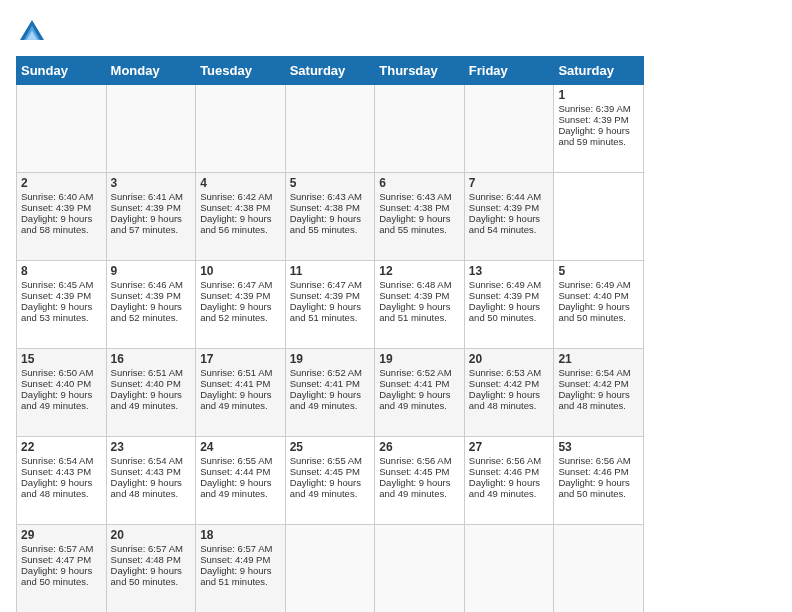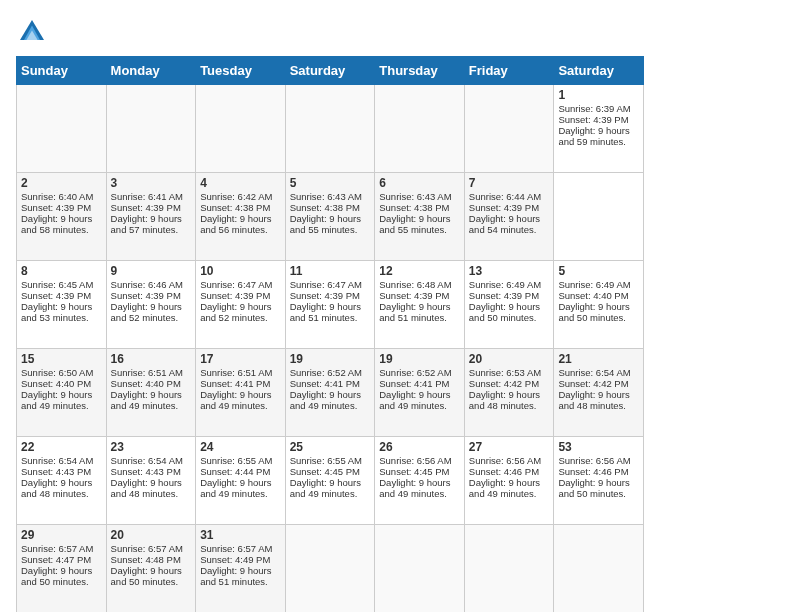--- a/index.html
+++ b/index.html
@@ -168,21 +168,21 @@
           <td><span class="day-num">23</span>Sunrise: 6:54 AM<br>Sunset: 4:43 PM<br>Daylight: 9 hours and 48 minutes.</td>
           <td><span class="day-num">24</span>Sunrise: 6:55 AM<br>Sunset: 4:44 PM<br>Daylight: 9 hours and 49 minutes.</td>
           <td><span class="day-num">25</span>Sunrise: 6:55 AM<br>Sunset: 4:45 PM<br>Daylight: 9 hours and 49 minutes.</td>
           <td><span class="day-num">26</span>Sunrise: 6:56 AM<br>Sunset: 4:45 PM<br>Daylight: 9 hours and 49 minutes.</td>
           <td><span class="day-num">27</span>Sunrise: 6:56 AM<br>Sunset: 4:46 PM<br>Daylight: 9 hours and 49 minutes.</td>
           <td><span class="day-num">53</span>Sunrise: 6:56 AM<br>Sunset: 4:46 PM<br>Daylight: 9 hours and 50 minutes.</td>
         </tr>
         <tr>
           <td><span class="day-num">29</span>Sunrise: 6:57 AM<br>Sunset: 4:47 PM<br>Daylight: 9 hours and 50 minutes.</td>
           <td><span class="day-num">20</span>Sunrise: 6:57 AM<br>Sunset: 4:48 PM<br>Daylight: 9 hours and 50 minutes.</td>
-          <td><span class="day-num">31</span>Sunrise: 6:57 AM<br>Sunset: 4:49 PM<br>Daylight: 9 hours and 51 minutes.</td>
+          <td><span class="day-num">18</span>Sunrise: 6:57 AM<br>Sunset: 4:49 PM<br>Daylight: 9 hours and 51 minutes.</td>
           <td class="empty-cell"></td>
           <td class="empty-cell"></td>
           <td class="empty-cell"></td>
           <td class="empty-cell"></td>
         </tr>
       </tbody>
   </table>
 </div>
 
 </body></html>

